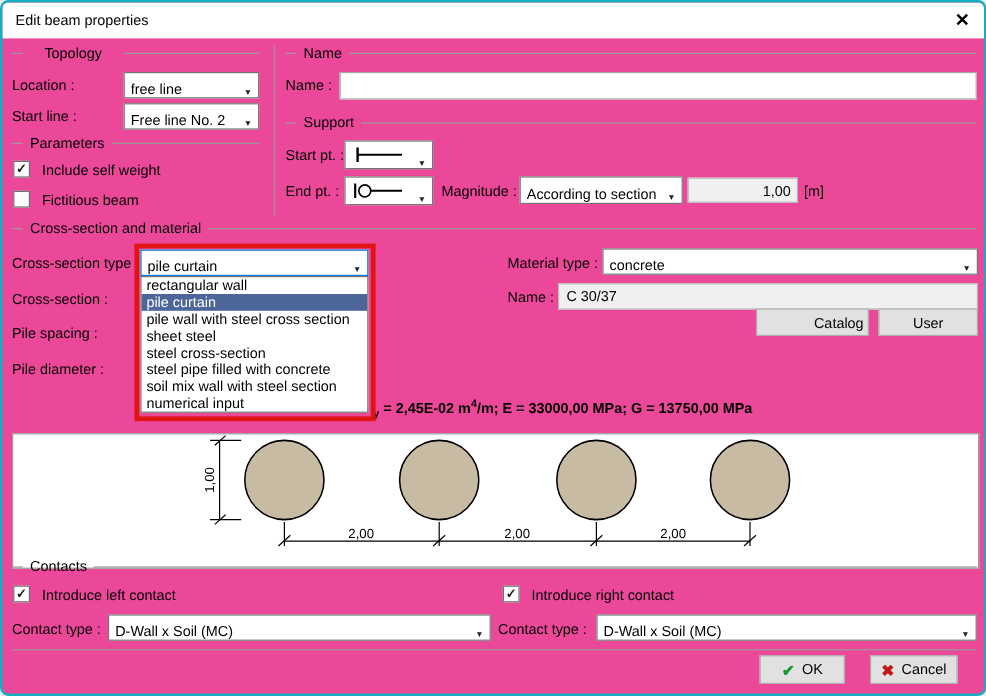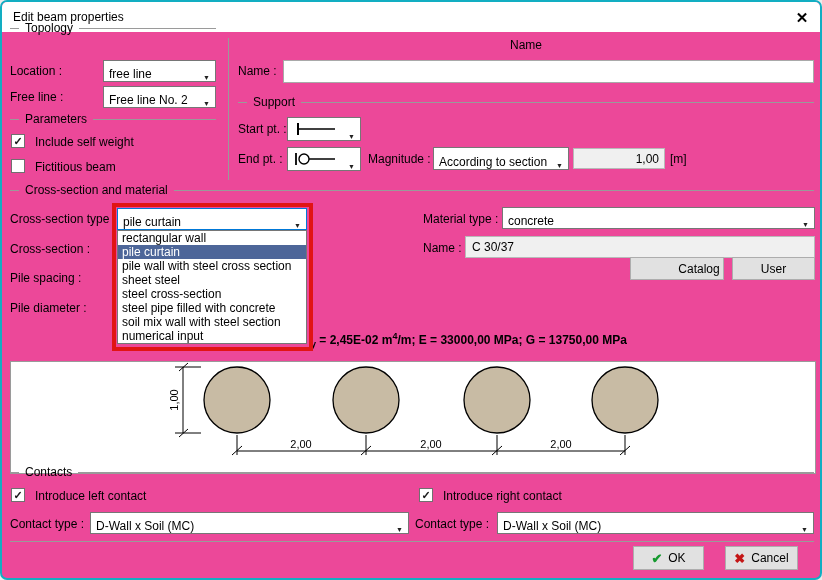--- a/index.html
+++ b/index.html
@@ -52,49 +52,49 @@
 </style>
 </head>
 <body>
 
 <div id="window">
   <div id="titlebar">
     <div id="title">Edit beam properties</div>
     <div id="close-btn">✕</div>
   </div>
 
-  <div class="group" style="left:8px; top:20px; width:206px;">
+  <div class="group" style="left:8px; top:36px; width:206px;gap:12px;">
     <span class="gdash"></span>
       <span class="glabel">Topology</span>
       <span class="gline"></span>
   </div>
   <div class="lbl" style="left:8px; top:62px;">Location :</div>
   <div class="combo" style="left:101px; top:58px; width:113px; height:22px;">
     <span class="cval">free line</span>
     <span class="arrow">▼</span>
   </div>
-  <div class="lbl" style="left:8px; top:88px;">Free line :</div>
+  <div class="lbl" style="left:8px; top:88px;">Start line :</div>
   <div class="combo" style="left:101px; top:84px; width:113px; height:22px;">
     <span class="cval">Free line No. 2</span>
     <span class="arrow">▼</span>
   </div>
 
   <div class="group" style="left:8px; top:111px; width:206px;">
     <span class="gdash"></span>
       <span class="glabel">Parameters</span>
       <span class="gline"></span>
   </div>
   <span class="checkbox" style="left:9px; top:132px;">✓</span>
   <div class="lbl" style="left:33px; top:133px;">Include self weight</div>
   <span class="checkbox" style="left:9px; top:157px;"></span>
   <div class="lbl" style="left:33px; top:158px;">Fictitious beam</div>
 
   <div class="vline" style="left:226px; top:36px; height:142px;"></div>
 
-  <div class="group" style="left:236px; top:36px; width:576px;flex-direction:column;">
+  <div class="group" style="left:236px; top:36px; width:576px;">
     <span class="gdash"></span>
       <span class="glabel">Name</span>
       <span class="gline"></span>
   </div>
   <div class="lbl" style="left:236px; top:62px;">Name :</div>
   <input class="textinput" style="left: 281px; top: 58px; width: 531px; height: 23px;" value="">
 
   <div class="group" style="left:236px; top:94px; width:576px;text-align:right;">
     <span class="gdash"></span>
       <span class="glabel">Support</span>

